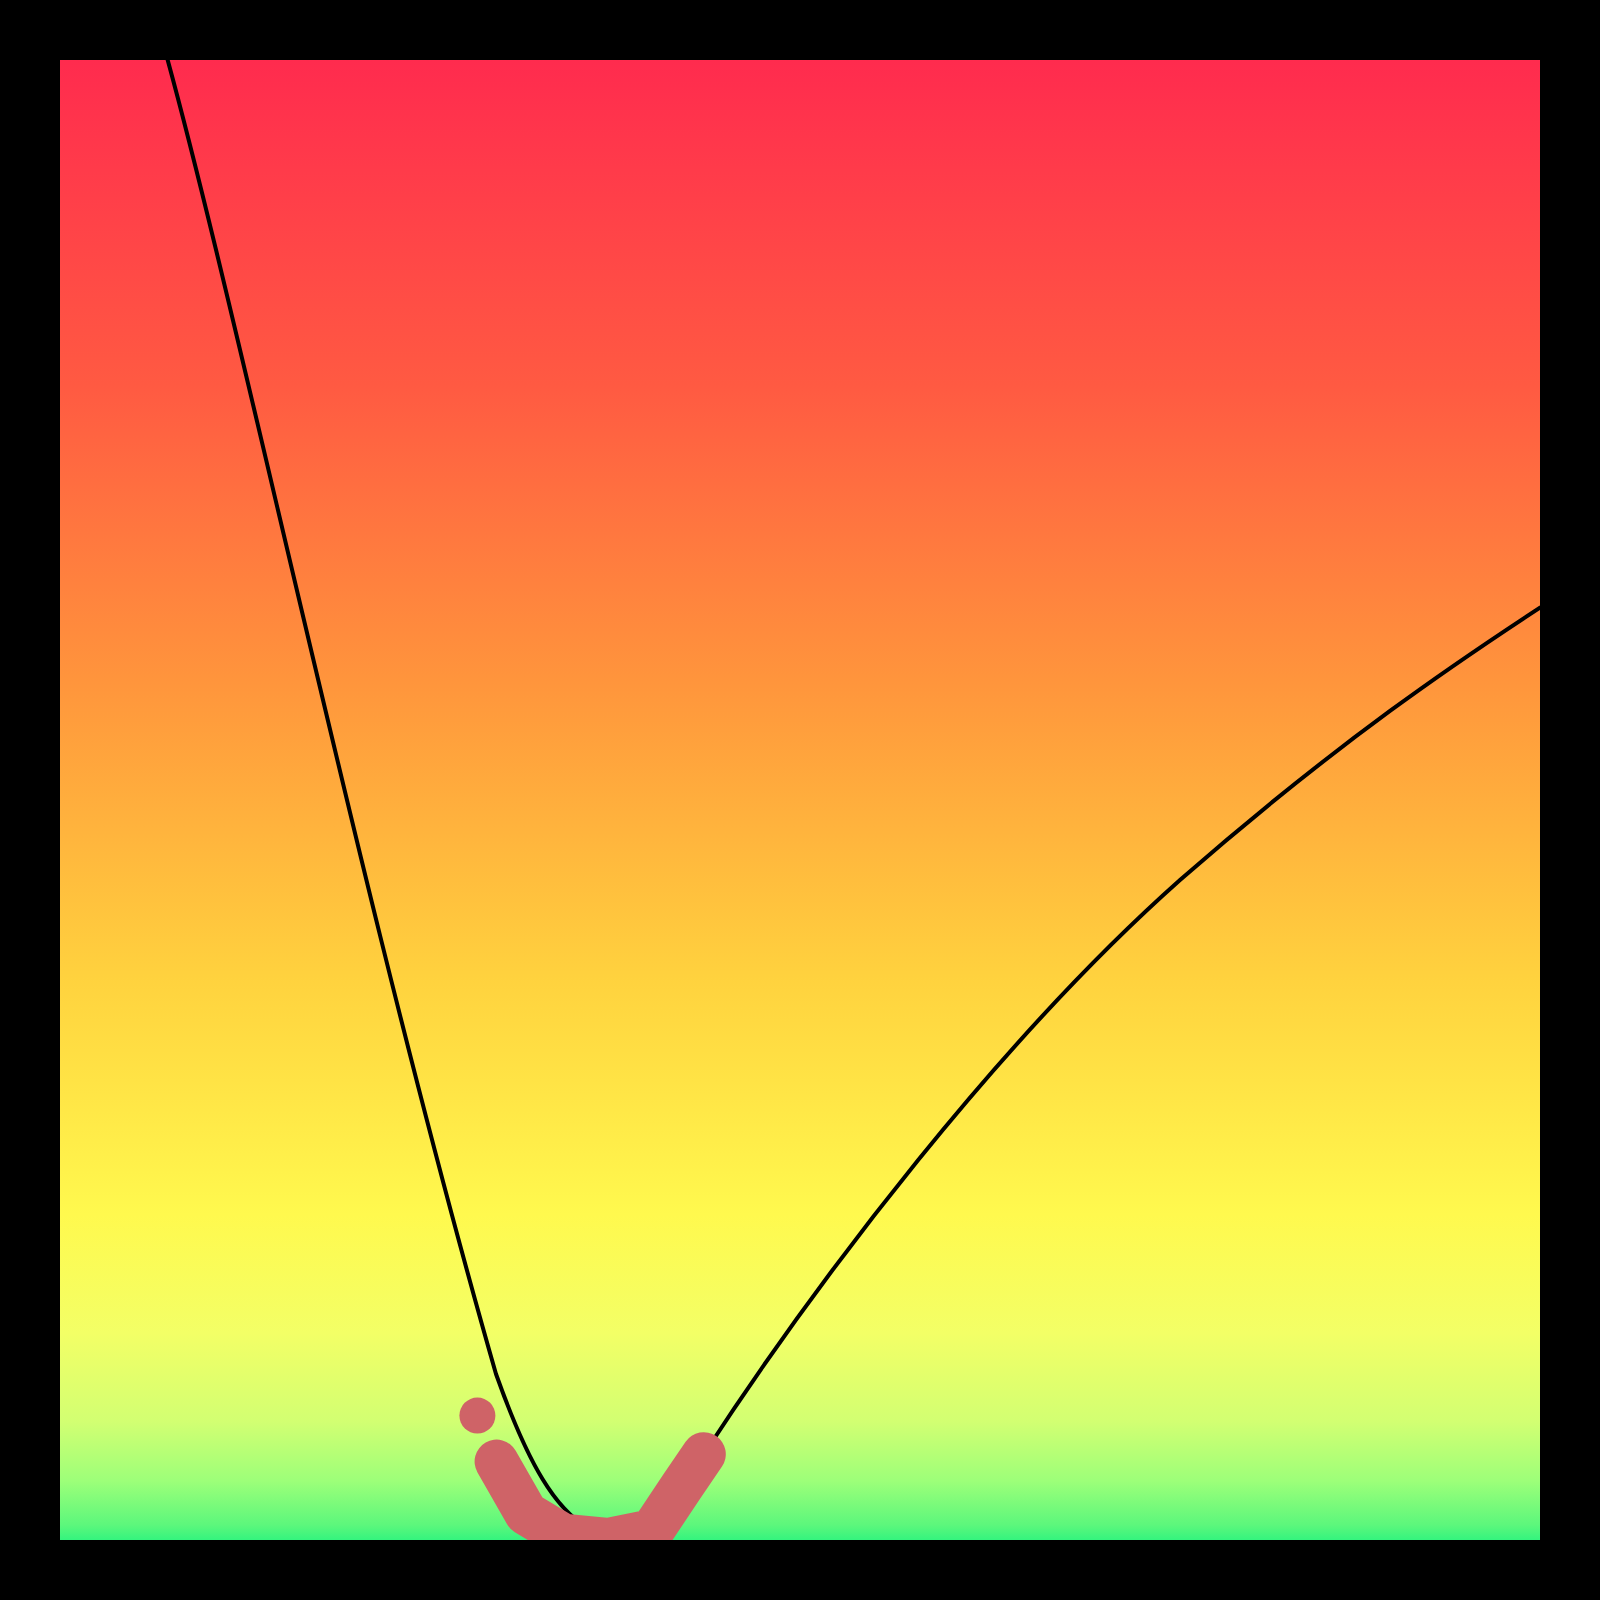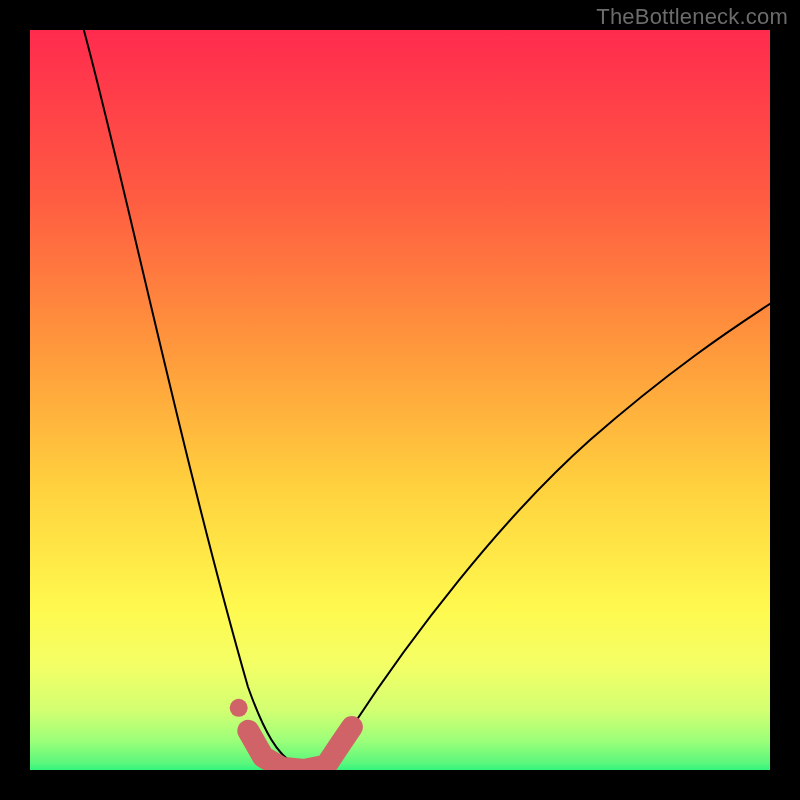--- a/index.html
+++ b/index.html
@@ -56,21 +56,20 @@
   }
   .marker-dot {
     fill: #cf6367;
   }
 </style>
 </head>
 <body>
 
 <div class="stage">
 
-  <div class="watermark">TheBottleneck.com</div>
 
   <div class="plot-wrap">
     <svg class="plot" viewBox="0 0 740 740" preserveAspectRatio="none">
       <defs>
         <linearGradient id="bg-grad" x1="0" y1="0" x2="0" y2="1">
           <stop offset="0%" stop-color="#ff2b4e"></stop>
           <stop offset="22%" stop-color="#ff5a42"></stop>
           <stop offset="42%" stop-color="#ff953c"></stop>
           <stop offset="62%" stop-color="#ffd23e"></stop>
           <stop offset="78%" stop-color="#fff94e"></stop>

